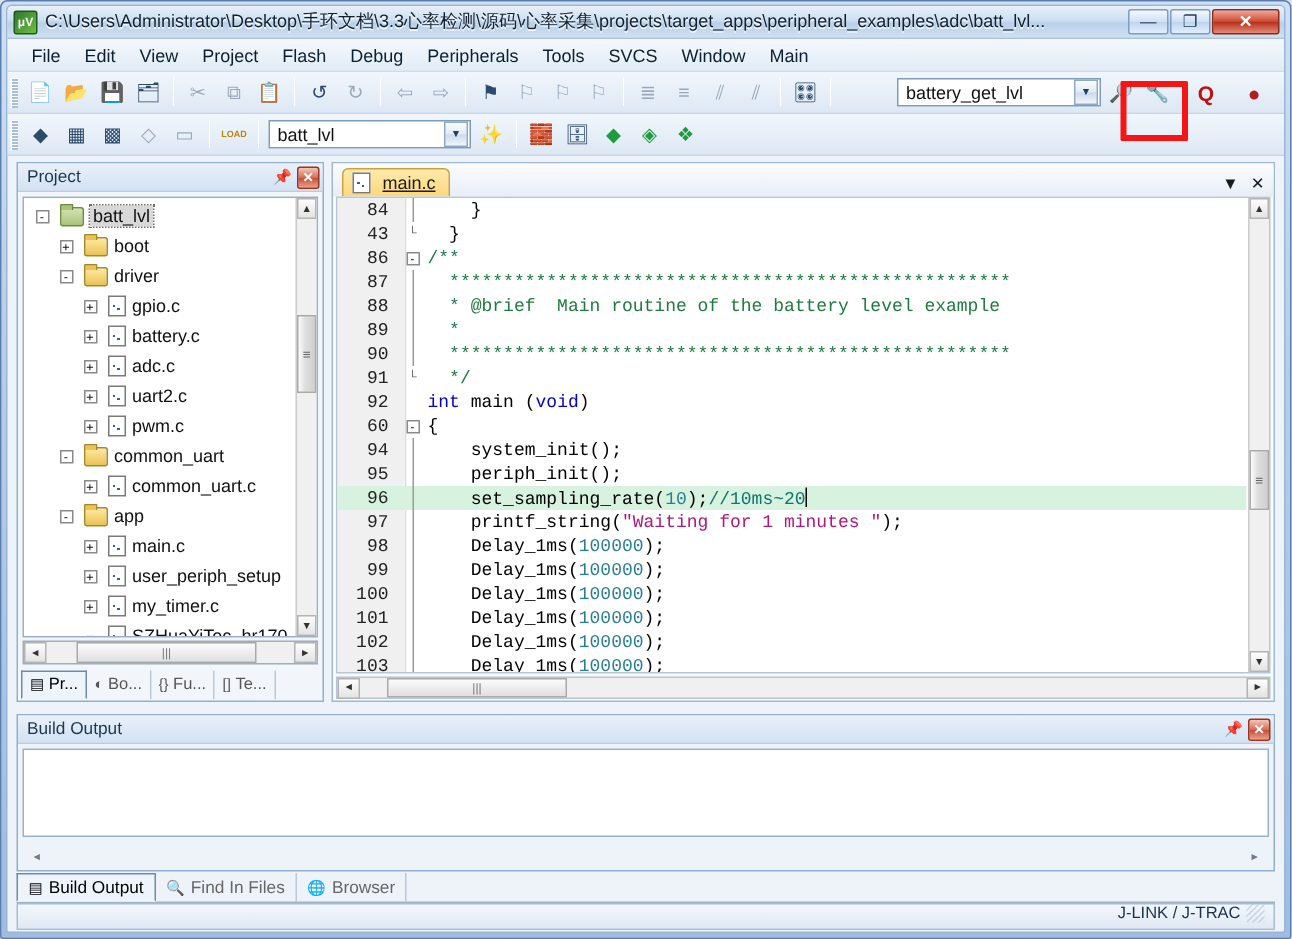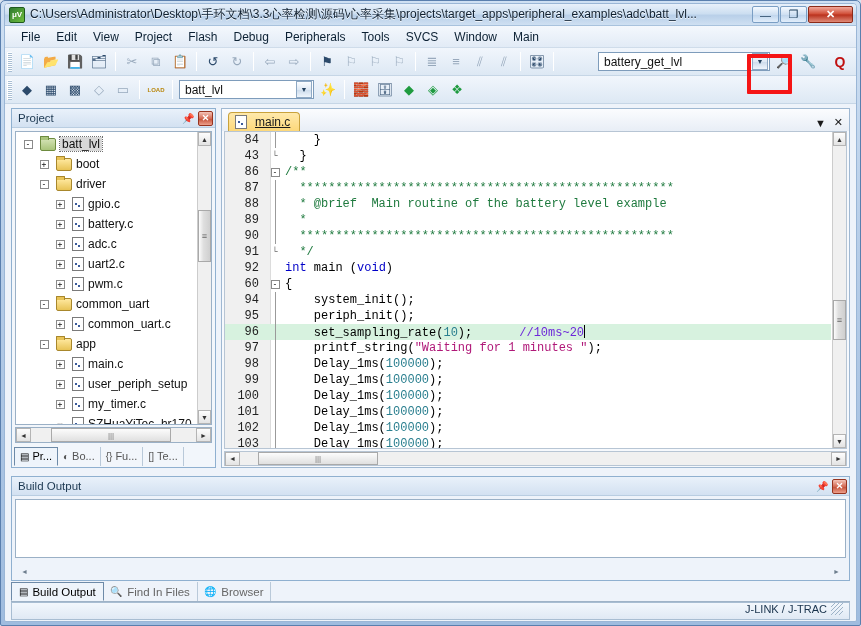--- a/index.html
+++ b/index.html
@@ -111,21 +111,21 @@
     flex: 1 1 auto; white-space: nowrap; overflow: hidden;
   }
   .tb-combo .arrow {
     width: 16px; height: 17px; margin: 0 1px 0 0;
     background: linear-gradient(180deg,#fbfdff,#dfe9f4 50%,#ccdbeb 52%,#eef5fc);
     border: 1px solid #8fa9c4;
     display: flex; align-items: center; justify-content: center;
     font-size: 7px; color: #22405e;
   }
   #target-combo { width: 135px; }
-  #func-combo { width: 172px; margin-left: 40px; }
+  #func-combo { width: 136px; margin-left: 40px; }
 
   
   #debug-highlight {
     position: absolute; left: 742px; top: 50px;
     width: 45px; height: 40px;
     border: 4px solid #f51515; border-radius: 1px;
     pointer-events: none; z-index: 40;
   }
 
   
@@ -300,21 +300,21 @@
     width: 9px; height: 9px; border: 1px solid #8a8a8a; background: #fff;
     font-size: 8px; line-height: 7px; text-align: center; color: #111;
     font-family: "DejaVu Sans Mono", monospace;
   }
   .foldline { width: 1px; height: 16px; background: #9a9a9a; }
   .ctext { flex: 1 1 auto; color: #000; }
   .k { color: #0000c8; }
   .cm { color: #1f7a3f; }
   .st { color: #b01878; }
   .nu { color: #2a7f8f; }
-  .cmt2 { color: #6d28d9; margin-left: 47px; }
+  .cmt2 { color: #0f766e; }
   .caret {
     display: inline-block; width: 1px; height: 13px;
     background: #000; vertical-align: -2px;
   }
   #code-hscroll {
     position: absolute; left: 2px; right: 2px; bottom: 1px; height: 15px;
     background: #f0f0f0; border: 1px solid #b7c5d4;
     display: flex; align-items: center;
   }
   #code-hthumb {

